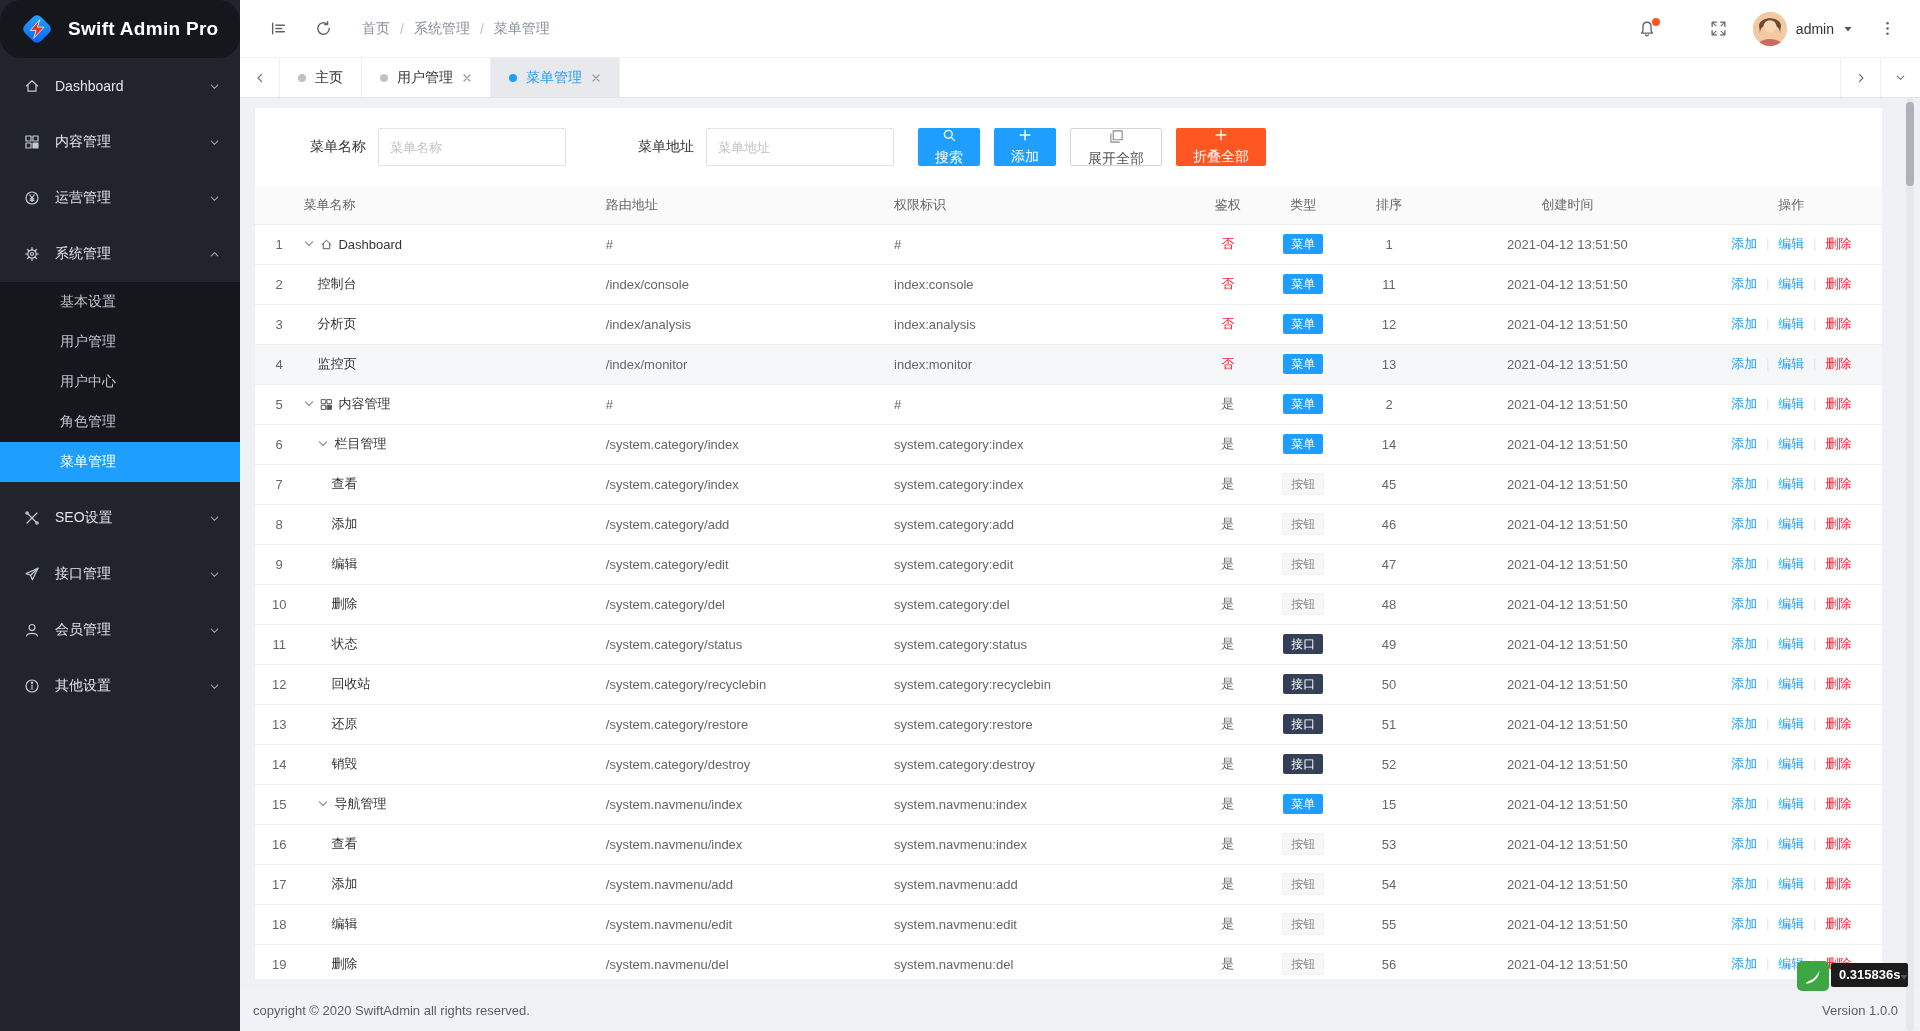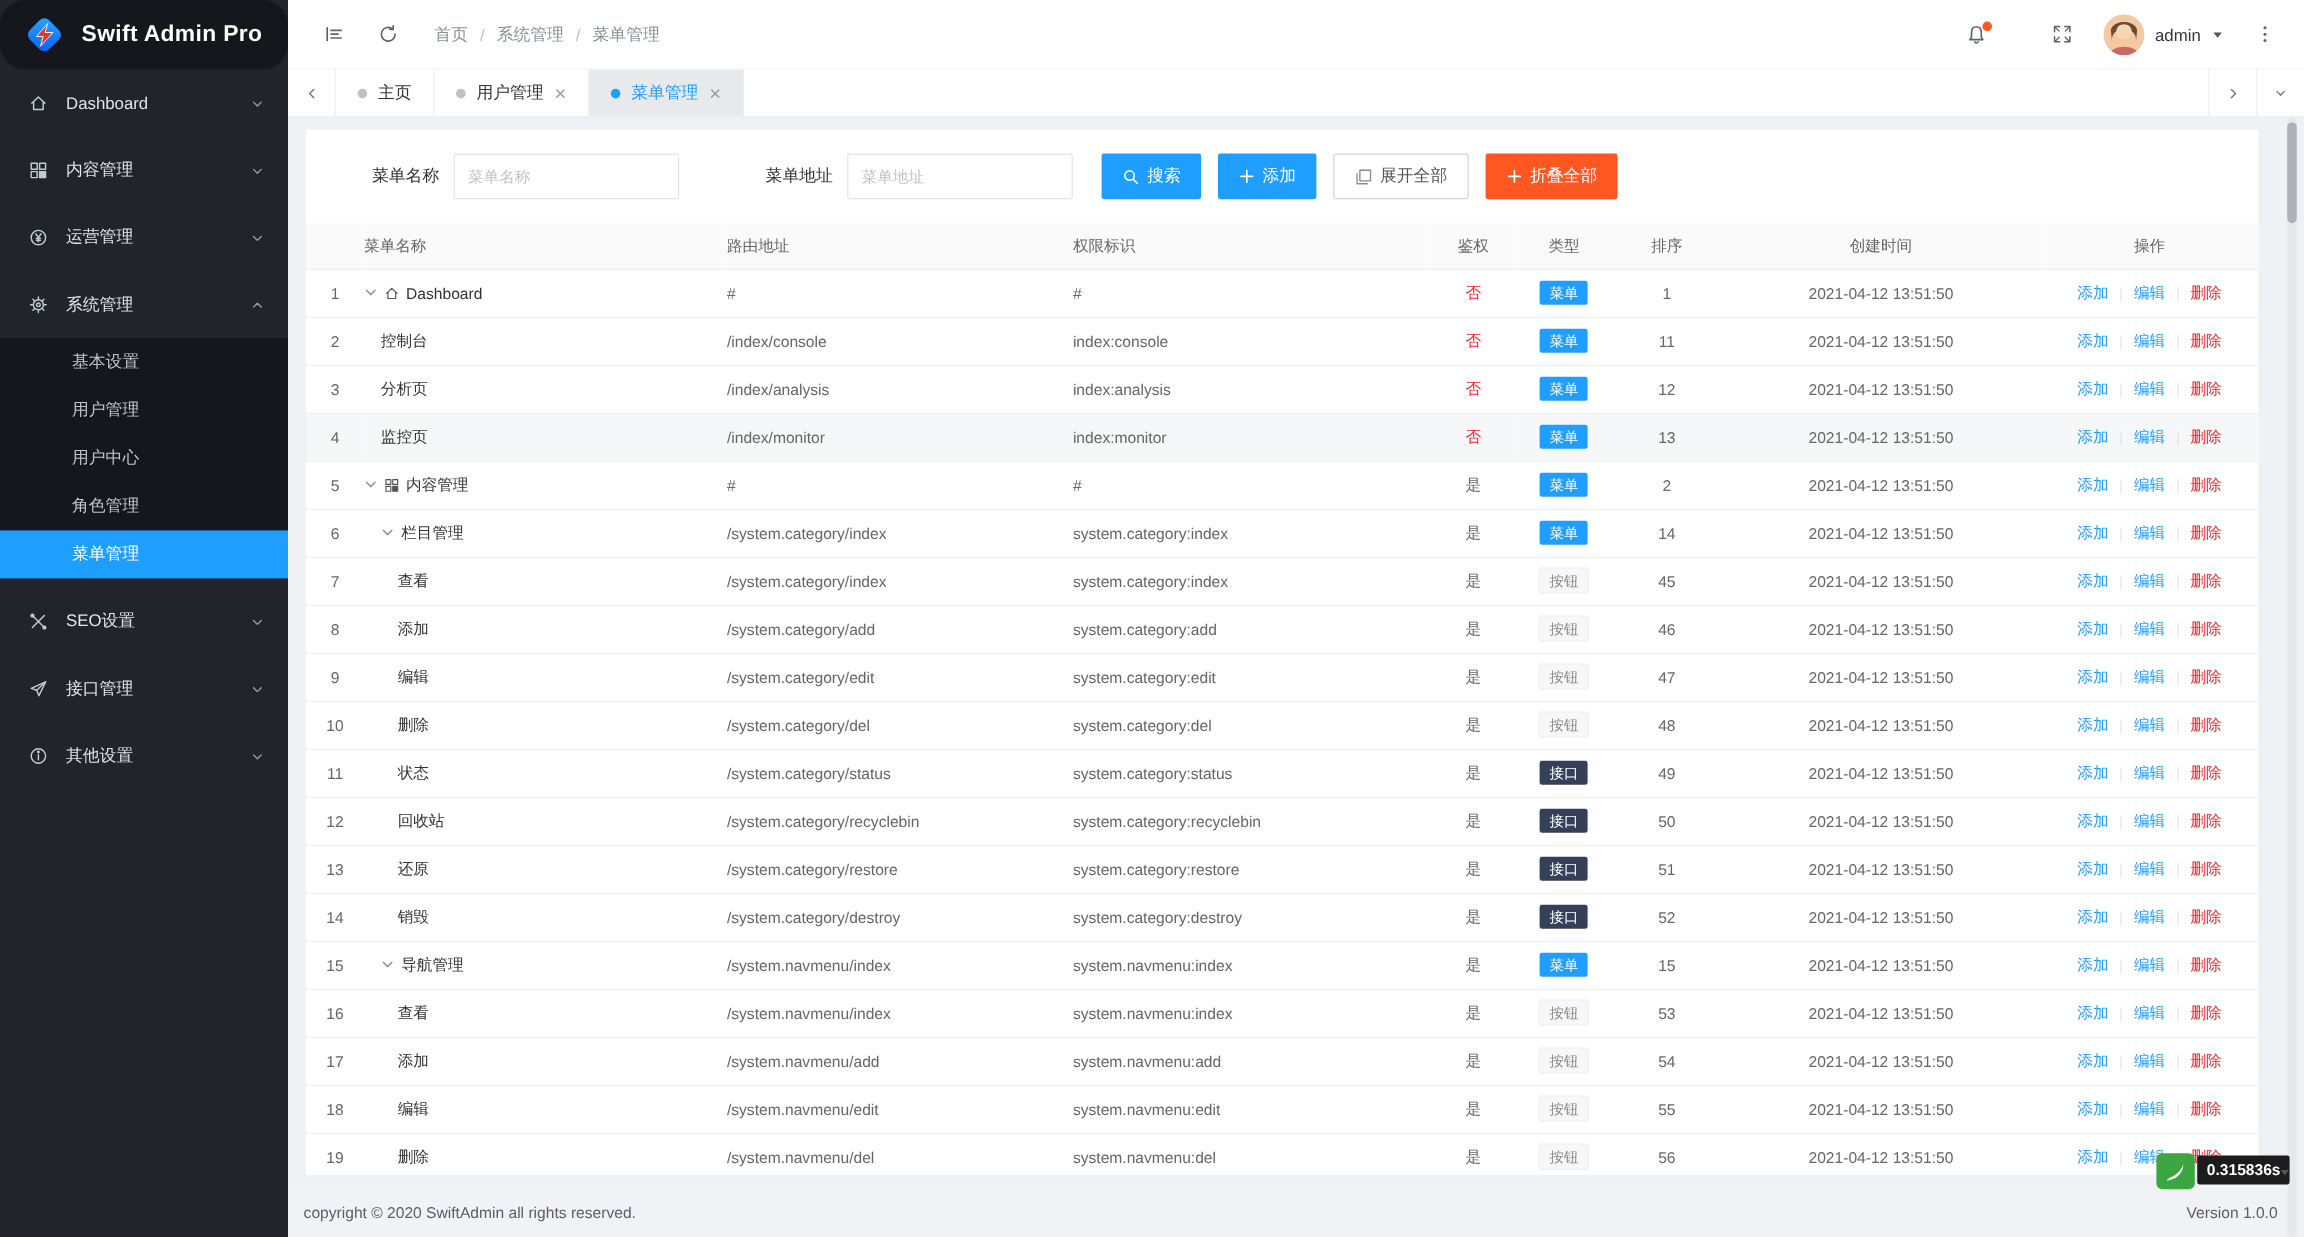--- a/index.html
+++ b/index.html
@@ -49,21 +49,21 @@
   .tab.active .tdot { background:#1E9FFF; }
 
   
   .content { position:absolute; left:0; right:0; top:98px; bottom:42px; background:#EFF1F4; overflow:hidden; }
   .card { margin:10px 38px 0 15px; background:#fff; height:871px; overflow:hidden; }
   .searchbar { height:78px; display:flex; align-items:center; padding-left:55px; }
   .searchbar label { font-size:14px; color:#333; margin-right:12px; }
   .searchbar input { width:188px; height:38px; border:1px solid #E3E3E3; border-radius:2px; padding:0 11px; font-size:13px; color:#333; outline:none; font-family:inherit; }
   .searchbar input::placeholder { color:#C3C3C7; }
   .g2 { margin-left:72px; }
-  .btn { height:38px; border-radius:2px; font-size:14px; display:inline-flex; align-items:center; gap:6px; padding:0 17px; border:none; cursor:pointer; font-family:inherit; }
+  .btn { height:38px; border-radius:2px; font-size:14px; display:inline-flex; align-items:center; gap:6px; padding:0 17px; border:none; cursor:pointer; font-family:inherit;flex-direction:column; }
   .btn.blue { background:#1E9FFF; color:#fff; }
   .btn.ghost { background:#fff; border:1px solid #D4D4D4; color:#555; }
   .btn.ghost .bic { color:#8A8A8A; }
   .btn.orange { background:#FF5722; color:#fff; }
   .btn .bic { display:inline-flex; }
   .ml24 { margin-left:24px; } .ml14 { margin-left:14px; }
 
   
   table.grid { width:100%; border-collapse:collapse; table-layout:fixed; }
   .grid th { height:38px; background:#FAFAFA; color:#666; font-weight:normal; font-size:13px; border-bottom:1px solid #ECECEC; text-align:center; }
@@ -214,20 +214,34 @@
           </span>
         </div>
         <div class="side-item">
           <span class="s-icon">
             <svg width="16" height="16" viewBox="0 0 16 16" fill="none" stroke="currentColor" stroke-width="1.2" stroke-linecap="round" stroke-linejoin="round">
               <path d="M14 2.2 L2 7.6 L6.6 9.2 L8.4 13.8 L14 2.2 Z"></path>
               <path d="M6.6 9.2 L14 2.2"></path>
             </svg>
           </span>
           <span>接口管理</span>
+          <span class="s-chev">
+            <svg width="11" height="11" viewBox="0 0 12 12" fill="none" stroke="currentColor" stroke-width="1.2" stroke-linecap="round" stroke-linejoin="round">
+              <path d="M2.5 4.5 L6 8 L9.5 4.5"></path>
+            </svg>
+          </span>
+        </div>
+        <div class="side-item">
+          <span class="s-icon">
+            <svg width="16" height="16" viewBox="0 0 16 16" fill="none" stroke="currentColor" stroke-width="1.2" stroke-linecap="round" stroke-linejoin="round">
+              <circle cx="8" cy="5.4" r="2.9"></circle>
+              <path d="M2.6 13.8 C3.2 10.6 12.8 10.6 13.4 13.8"></path>
+            </svg>
+          </span>
+          <span>会员管理</span>
           <span class="s-chev">
             <svg width="11" height="11" viewBox="0 0 12 12" fill="none" stroke="currentColor" stroke-width="1.2" stroke-linecap="round" stroke-linejoin="round">
               <path d="M2.5 4.5 L6 8 L9.5 4.5"></path>
             </svg>
           </span>
         </div>
         <div class="side-item">
           <span class="s-icon">
             <svg width="16" height="16" viewBox="0 0 16 16" fill="none" stroke="currentColor" stroke-width="1.2" stroke-linecap="round" stroke-linejoin="round">
               <circle cx="8" cy="8" r="6"></circle>

